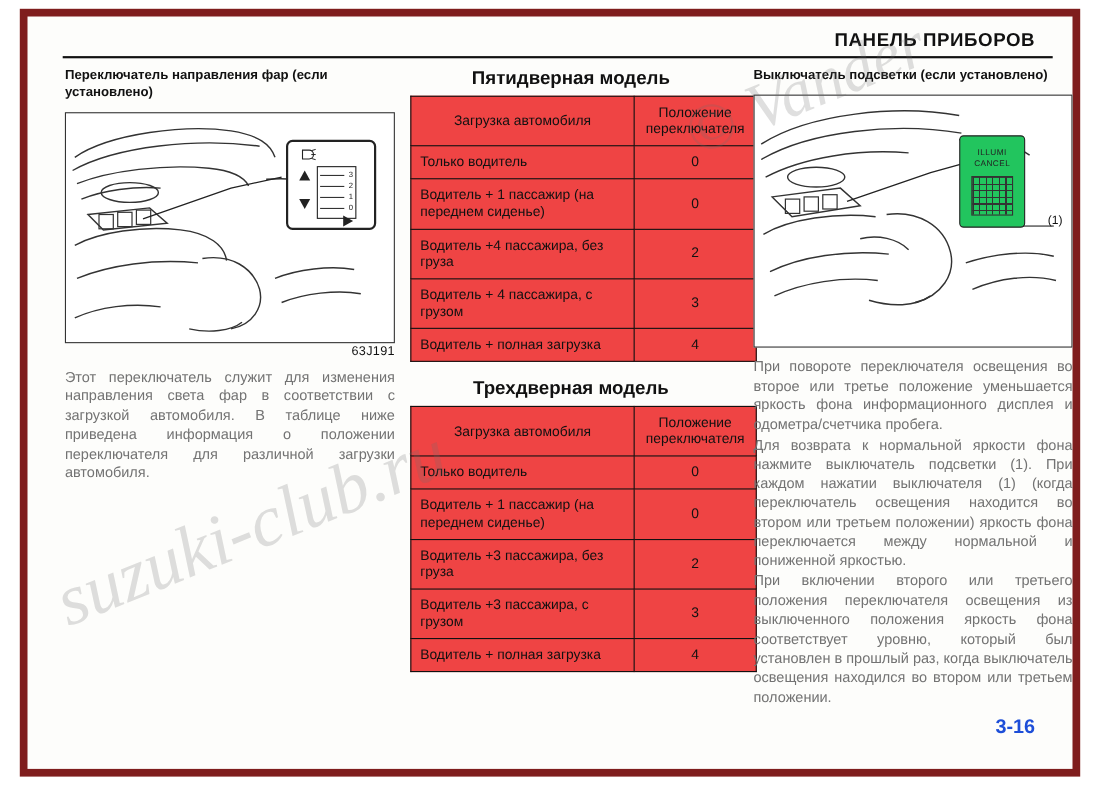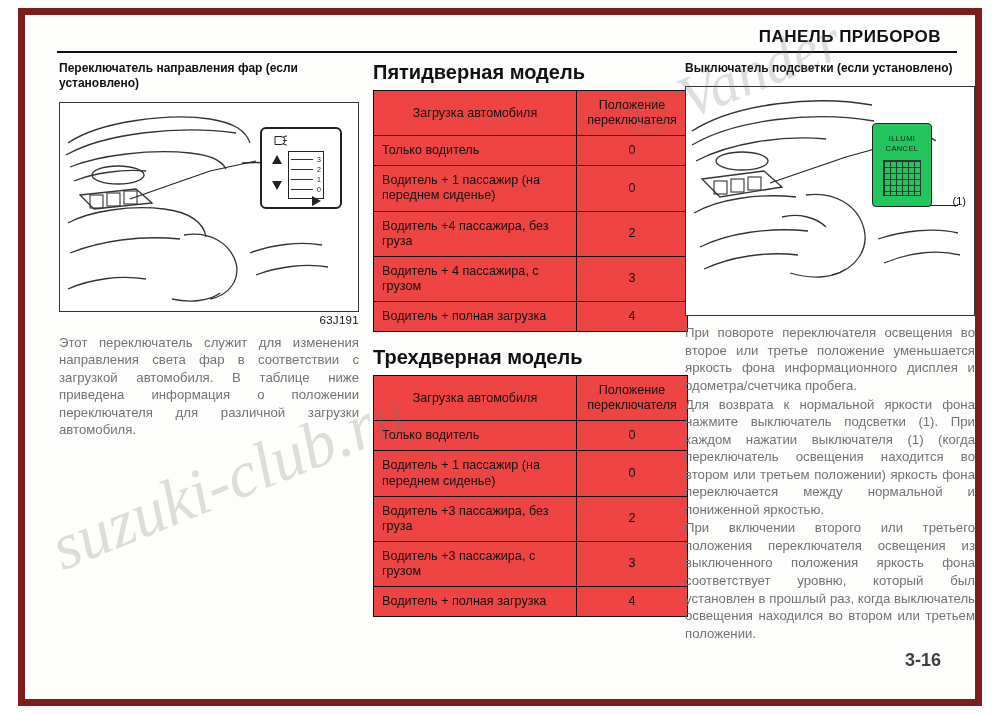--- a/index.html
+++ b/index.html
@@ -79,24 +79,25 @@
   .fig-code {
     font-size: 11.5px;
     text-align: right;
     color: #111;
     margin-top: 2px;
     letter-spacing: 0.3px;
   }
 
   
   .tbl-title {
-    font-size: 20px;
+    font-size: 17px;
     font-weight: bold;
     margin: 0 0 6px 0;
     color: #111;
+    text-align: center;
   }
   table.spec {
     border-collapse: collapse;
     width: 292px;
     table-layout: fixed;
     background: #ef4444;
   }
   table.spec td, table.spec th {
     border: 1px solid #111;
     font-size: 12.6px;
@@ -132,21 +133,21 @@
     font-size: 60px;
     transform: rotate(-22deg);
     transform-origin: left top;
   }
   .page-num {
     position: absolute;
     right: 34px;
     bottom: 28px;
     font-size: 18px;
     font-weight: bold;
-    color: #404040;
+    color: #1d4ed8;
   }
 
   
   .sw-box {
     position: absolute;
     right: 16px;
     top: 24px;
     width: 78px;
     height: 78px;
     border: 2px solid #222;

